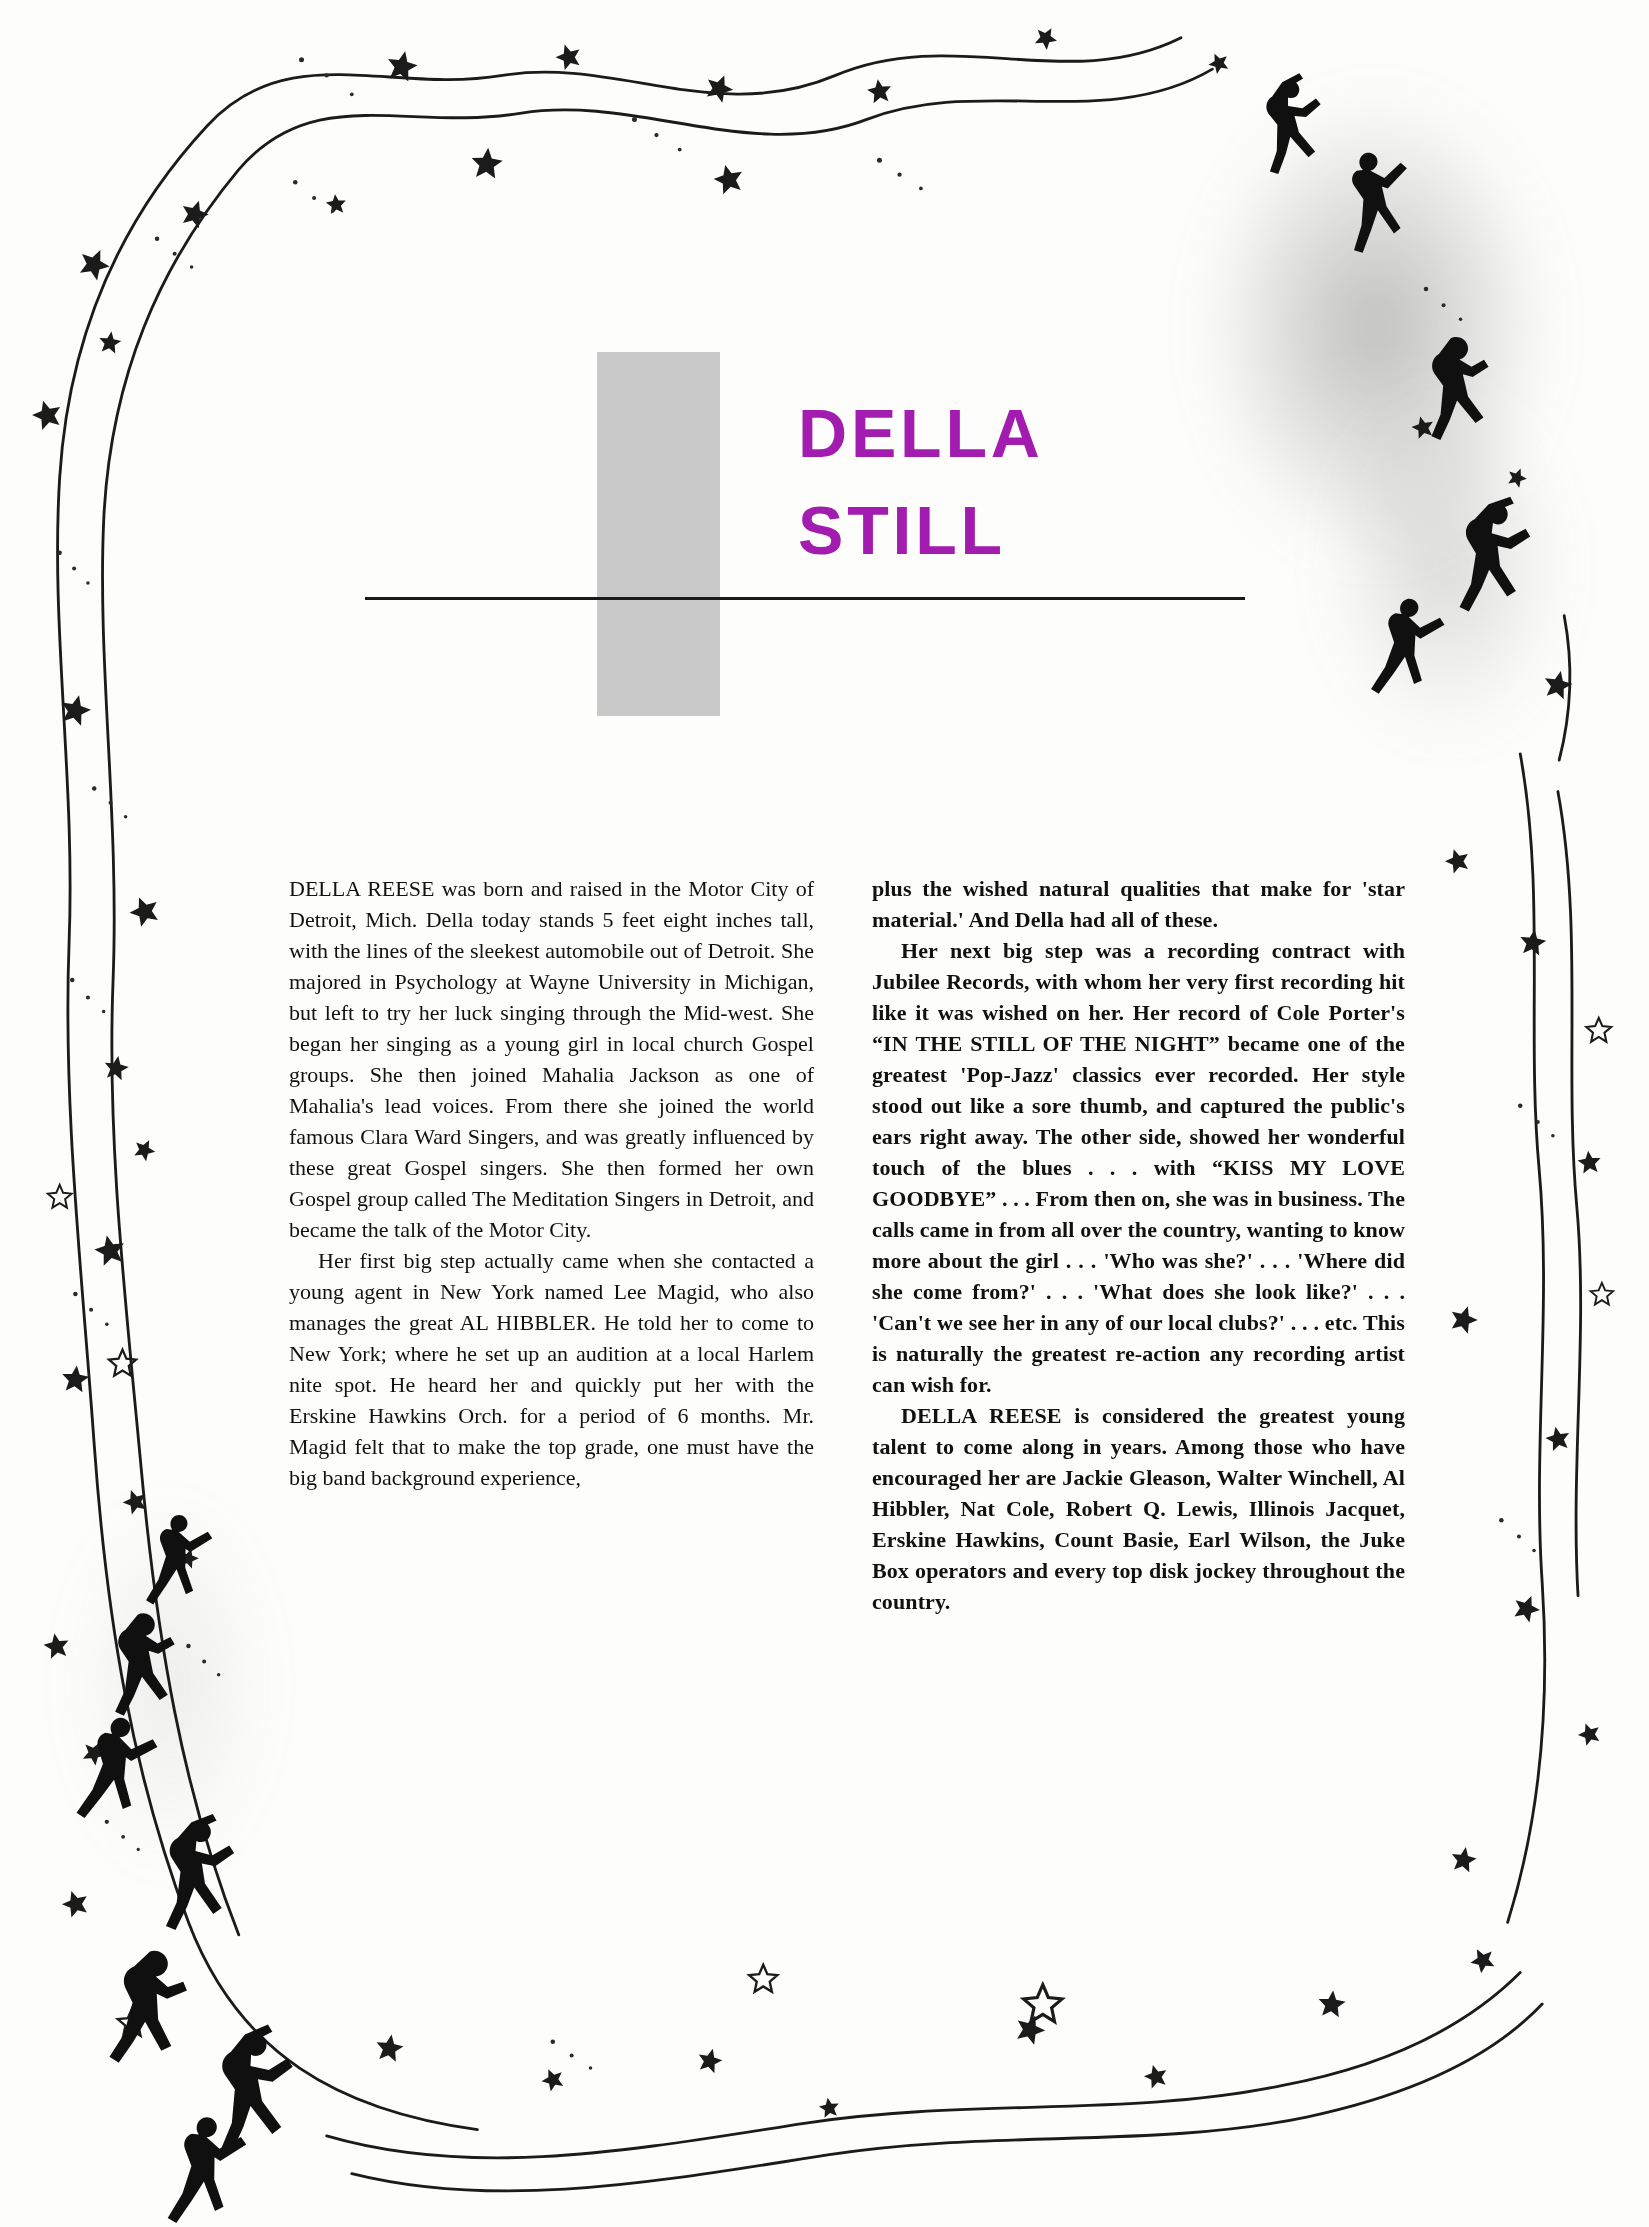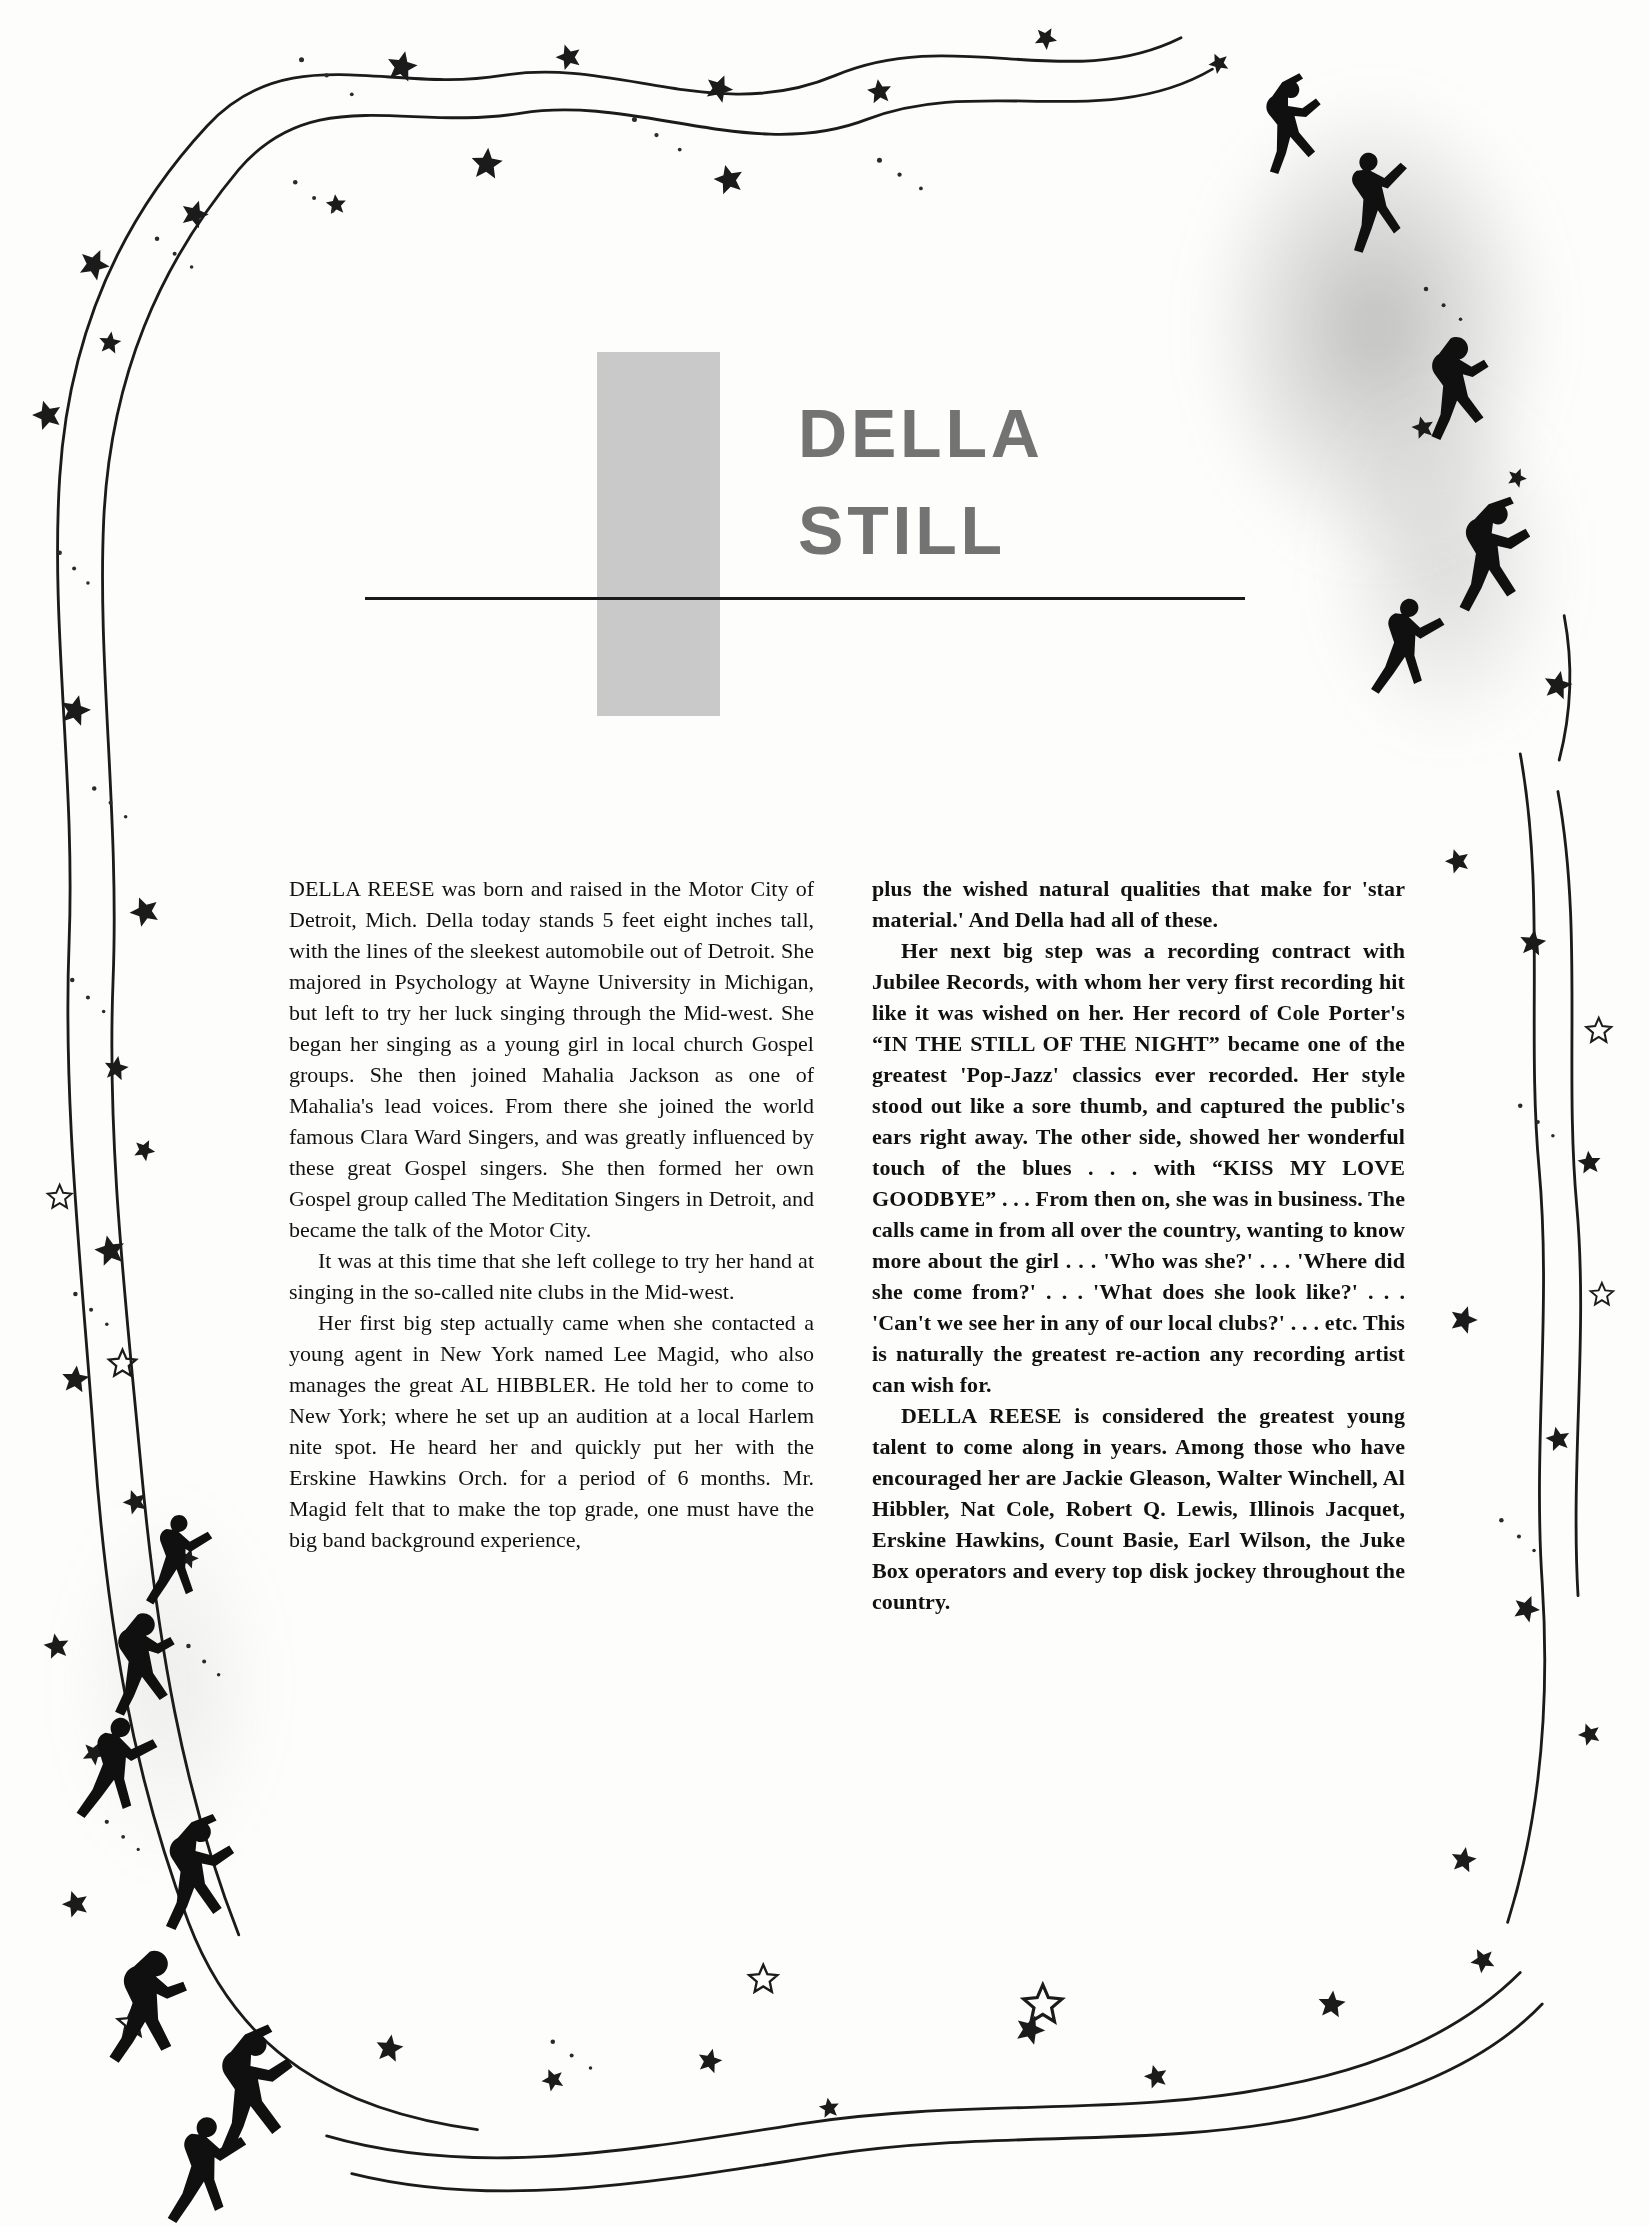--- a/index.html
+++ b/index.html
@@ -70,21 +70,21 @@
   .title-words {
     position: absolute;
     left: 446px;
     top: 72px;
     width: 503px;
     font-family: "Liberation Sans", sans-serif;
     font-weight: 700;
     font-size: 68px;
     letter-spacing: 3.8px;
     line-height: 1.0;
-    color: #737373;
+    color: #a21caf;
   }
   .title-words .line2 { margin-top: 29px; }
 
   .title-rule {
     position: absolute;
     left: 12.6px;
     top: 270px;
     width: 880px;
     height: 3.1px;
     background: #1a1a1a;
@@ -295,21 +295,20 @@
     <div class="title-words">
       <div class="line1">DELLA</div>
       <div class="line2">STILL</div>
     </div>
     <div class="title-rule"></div>
   </div>
 
   <div id="article">
     <div class="col col-left">
       <p>DELLA REESE was born and raised in the Motor City of Detroit, Mich. Della today stands 5 feet eight inches tall, with the lines of the sleekest automobile out of Detroit. She majored in Psychology at Wayne University in Michigan, but left to try her luck singing through the Mid-west. She began her singing as a young girl in local church Gospel groups. She then joined Mahalia Jackson as one of Mahalia's lead voices. From there she joined the world famous Clara Ward Singers, and was greatly influenced by these great Gospel singers. She then formed her own Gospel group called The Meditation Singers in Detroit, and became the talk of the Motor City.</p>
-      <p class="indent">It was at this time that she left college to try her hand at singing in the so-called nite clubs in the Mid-west.</p>
       <p class="indent">Her first big step actually came when she contacted a young agent in New York named Lee Magid, who also manages the great AL HIBBLER. He told her to come to New York; where he set up an audition at a local Harlem nite spot. He heard her and quickly put her with the Erskine Hawkins Orch. for a period of 6 months. Mr. Magid felt that to make the top grade, one must have the big band background experience,</p>
     </div>
     <div class="col col-right">
       <p>plus the wished natural qualities that make for 'star material.' And Della had all of these.</p>
       <p class="indent">Her next big step was a recording contract with Jubilee Records, with whom her very first recording hit like it was wished on her. Her record of Cole Porter's “IN THE STILL OF THE NIGHT” became one of the greatest 'Pop-Jazz' classics ever recorded. Her style stood out like a sore thumb, and captured the public's ears right away. The other side, showed her wonderful touch of the blues . . . with “KISS MY LOVE GOODBYE” . . . From then on, she was in business. The calls came in from all over the country, wanting to know more about the girl . . . 'Who was she?' . . . 'Where did she come from?' . . . 'What does she look like?' . . . 'Can't we see her in any of our local clubs?' . . . etc. This is naturally the greatest re-action any recording artist can wish for.</p>
       <p class="indent">DELLA REESE is considered the greatest young talent to come along in years. Among those who have encouraged her are Jackie Gleason, Walter Winchell, Al Hibbler, Nat Cole, Robert Q. Lewis, Illinois Jacquet, Erskine Hawkins, Count Basie, Earl Wilson, the Juke Box operators and every top disk jockey throughout the country.</p>
     </div>
   </div>
 
 </div>

